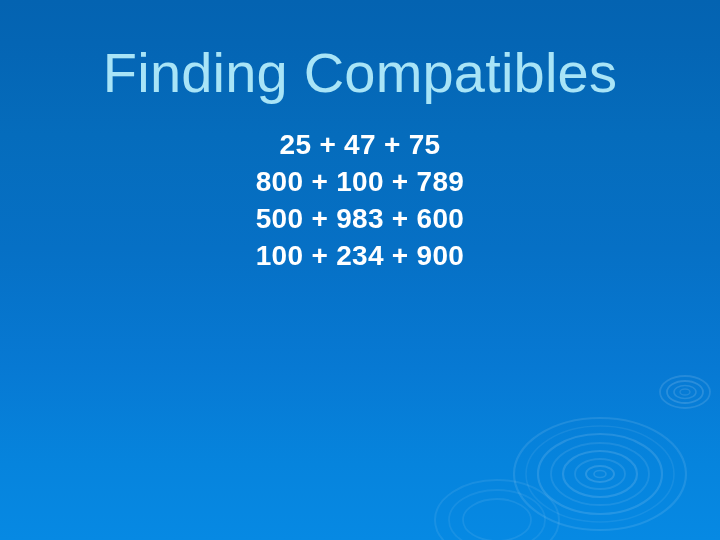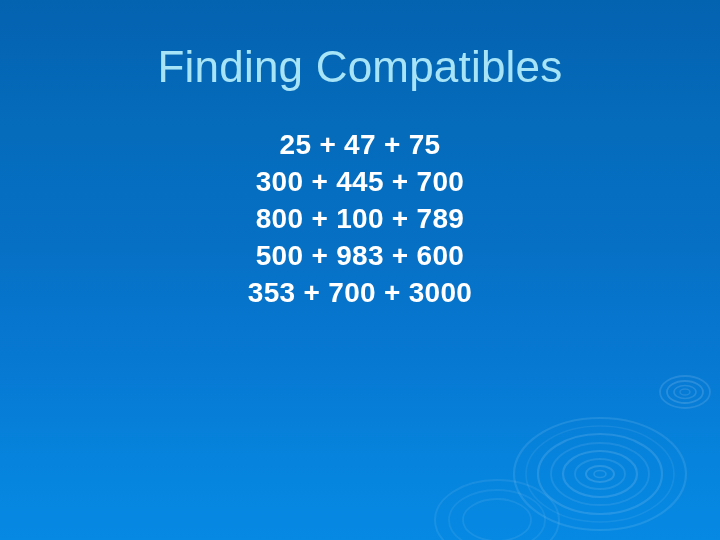--- a/index.html
+++ b/index.html
@@ -40,21 +40,21 @@
     height: 540px;
   }
 
   
   #title {
     position: absolute;
     left: 0;
     top: 42px;
     width: 720px;
     text-align: center;
-    font-size: 44px;
+    font-size: 56px;
     font-weight: normal;
     letter-spacing: 0.2px;
     line-height: 1.12;
     color: #a8e4f7;
     white-space: nowrap;
   }
 
   
   #body-block {
     position: absolute;
@@ -100,19 +100,18 @@
         <ellipse cx="497" cy="520" rx="48" ry="30" stroke-width="1.8" stroke-opacity="0.07"></ellipse>
         <ellipse cx="497" cy="520" rx="34" ry="21" stroke-width="1.8" stroke-opacity="0.08"></ellipse>
       </g>
     </svg>
   </div>
 
   <div id="title">Finding Compatibles</div>
 
   <div id="body-block">
     <div class="body-line">25 + 47 + 75</div>
-    <div class="body-line">300 + 445 + 700</div>
     <div class="body-line">800 + 100 + 789</div>
     <div class="body-line">500 + 983 + 600</div>
-    <div class="body-line">353 + 700 + 3000</div>
+    <div class="body-line">100 + 234 + 900</div>
   </div>
 
 </div>
 
 </body></html>

